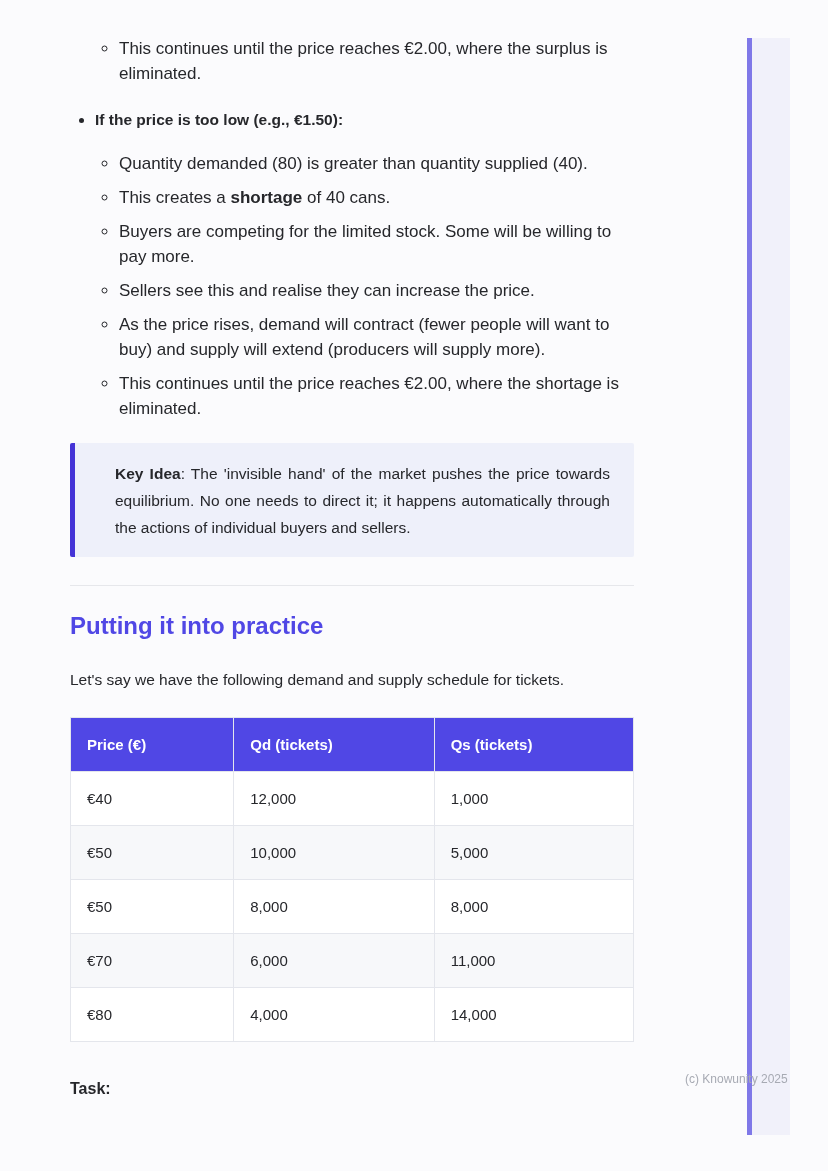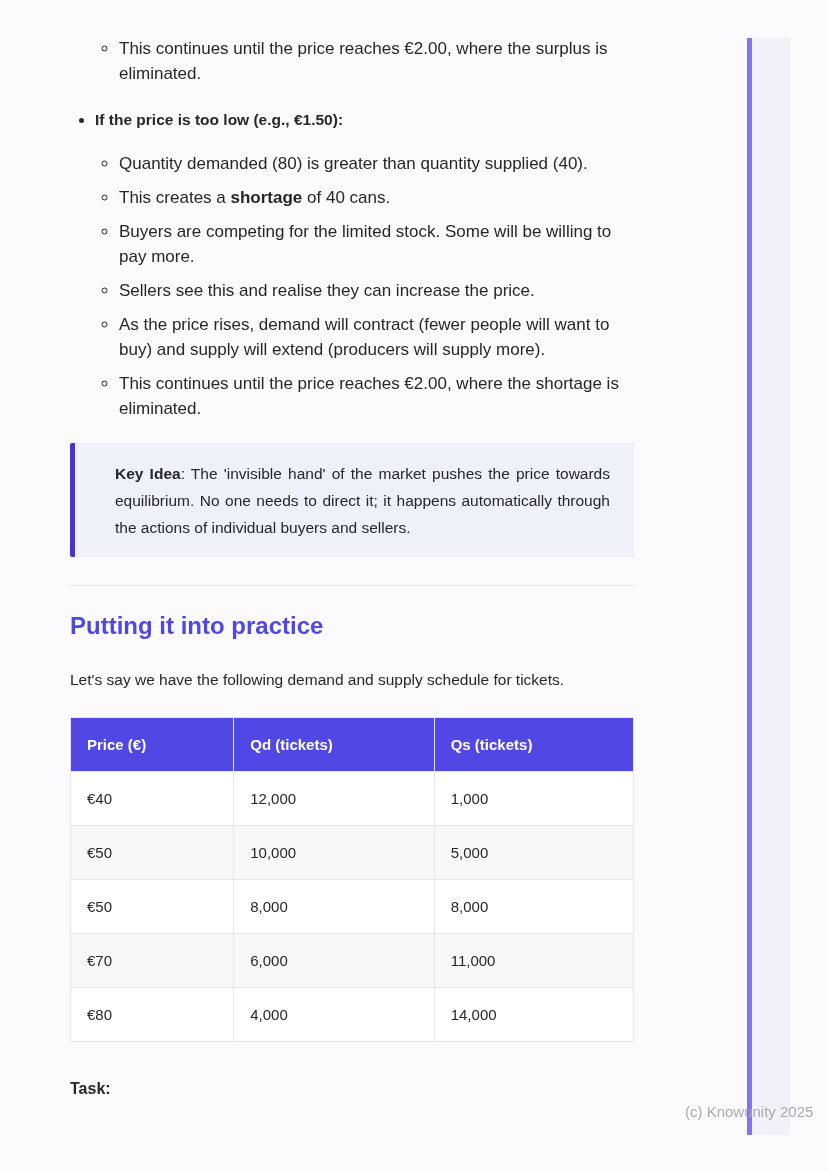--- a/index.html
+++ b/index.html
@@ -118,22 +118,22 @@
     left: 747px;
     top: 38px;
     width: 5px;
     height: 1097px;
     background: var(--edge_bar, #7f78e8);
     z-index: 2;
   }
   .watermark {
     position: absolute;
     left: 685px;
-    top: 1103px;
-    font-size: 15px;
+    top: 1072px;
+    font-size: 12px;
     color: var(--watermark, #a7aab3);
     z-index: 3;
     white-space: nowrap;
   }
 </style>
 </head>
 <body>
 
 <div class="content">
 

